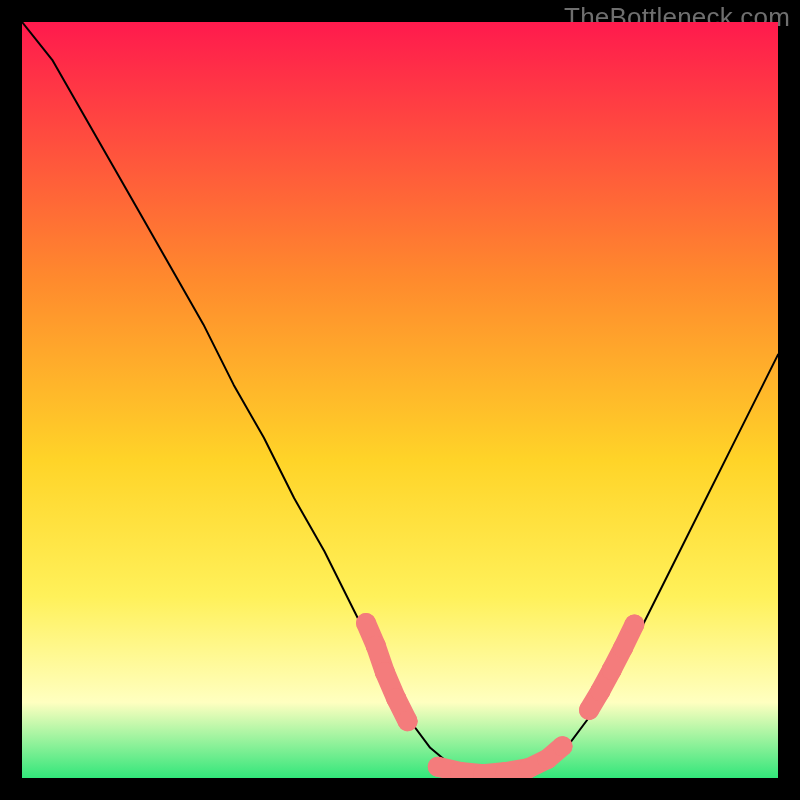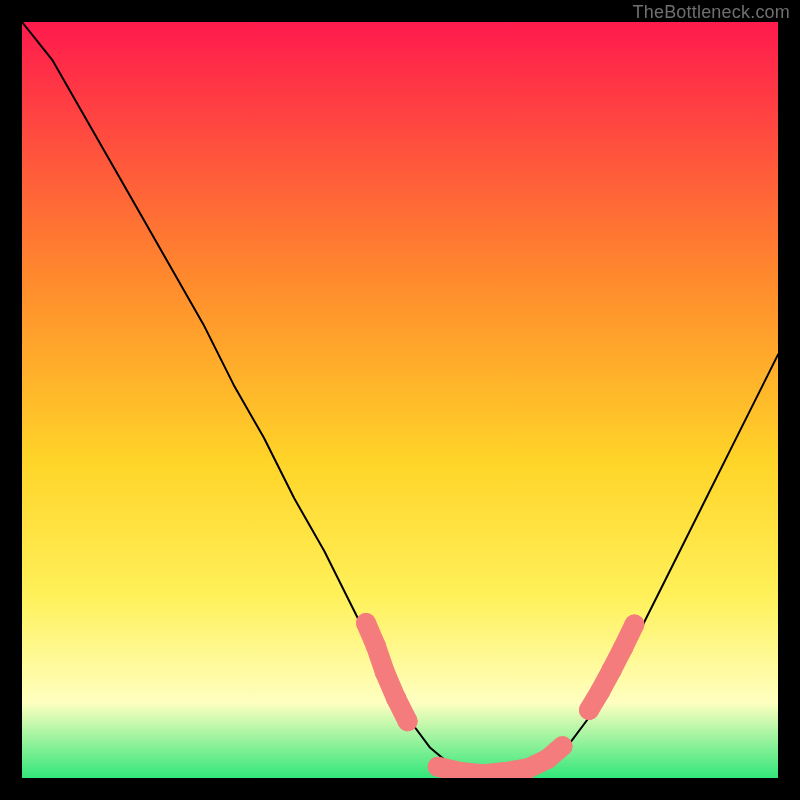--- a/index.html
+++ b/index.html
@@ -21,21 +21,21 @@
     left: 22px;
     top: 22px;
     width: 756px;
     height: 756px;
   }
   .watermark {
     position: absolute;
     top: 2px;
     right: 10px;
     color: #6f6f6f;
-    font-size: 18px;
+    font-size: 26px;
     font-weight: 500;
     letter-spacing: 0.2px;
     user-select: none;
   }
   svg { display: block; }
 </style>
 </head>
 <body>
 
 <div class="stage">

